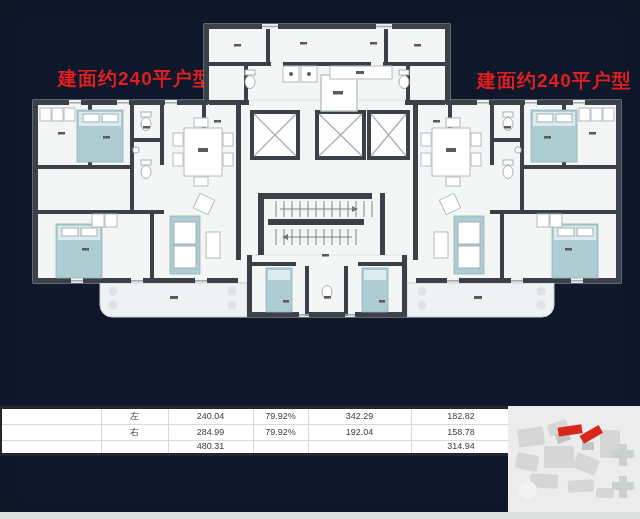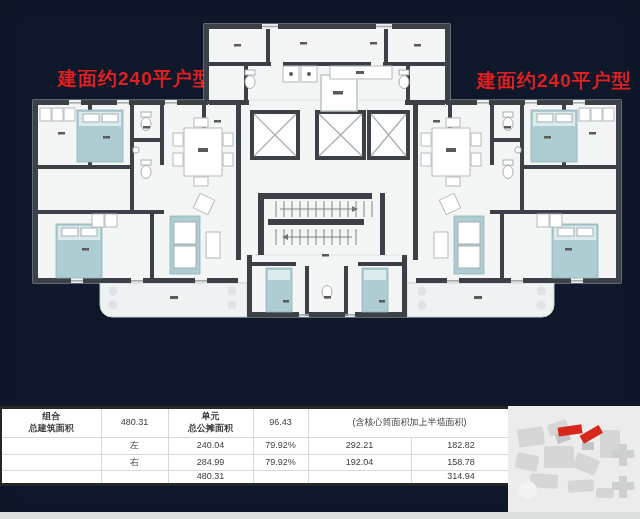--- a/index.html
+++ b/index.html
@@ -356,35 +356,26 @@
   <table class="spec">
     <colgroup>
       <col style="width:100px">
         <col style="width:67px">
         <col style="width:85px">
         <col style="width:55px">
         <col style="width:103px">
         <col style="width:100px">
     </colgroup>
     <tbody>
-      <tr style="height:30px">
-        <td class="hd">组合
-总建筑面积</td>
-        <td>480.31</td>
-        <td class="hd">单元
-总公摊面积</td>
-        <td>96.43</td>
-        <td colspan="2">(含核心筒面积加上半墙面积)</td>
-      </tr>
       <tr style="height:17px">
         <td></td>
         <td>左</td>
         <td>240.04</td>
         <td>79.92%</td>
-        <td>292.21</td>
+        <td>342.29</td>
         <td>182.82</td>
       </tr>
       <tr style="height:16px">
         <td></td>
         <td>右</td>
         <td>284.99</td>
         <td>79.92%</td>
         <td>192.04</td>
         <td>158.78</td>
       </tr>

